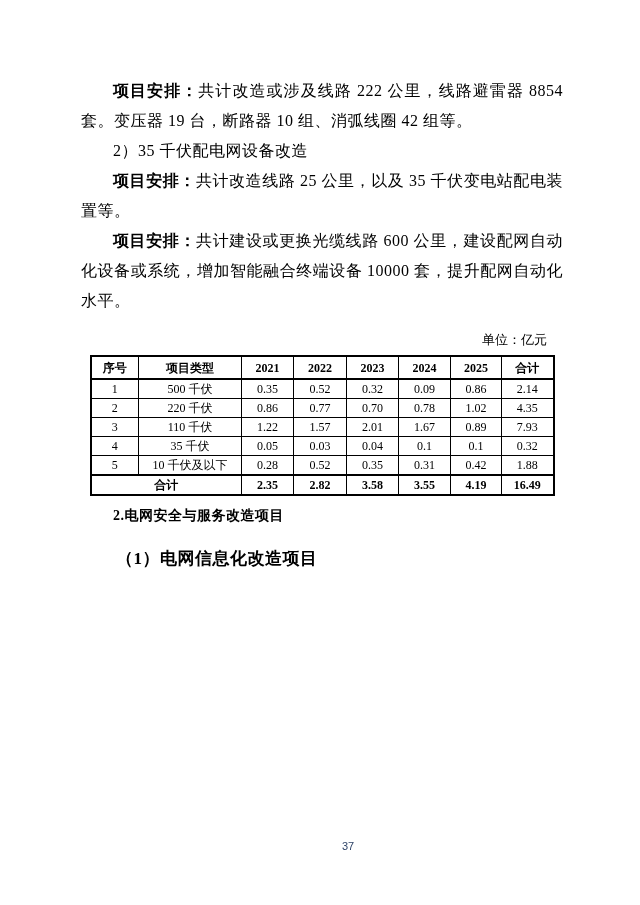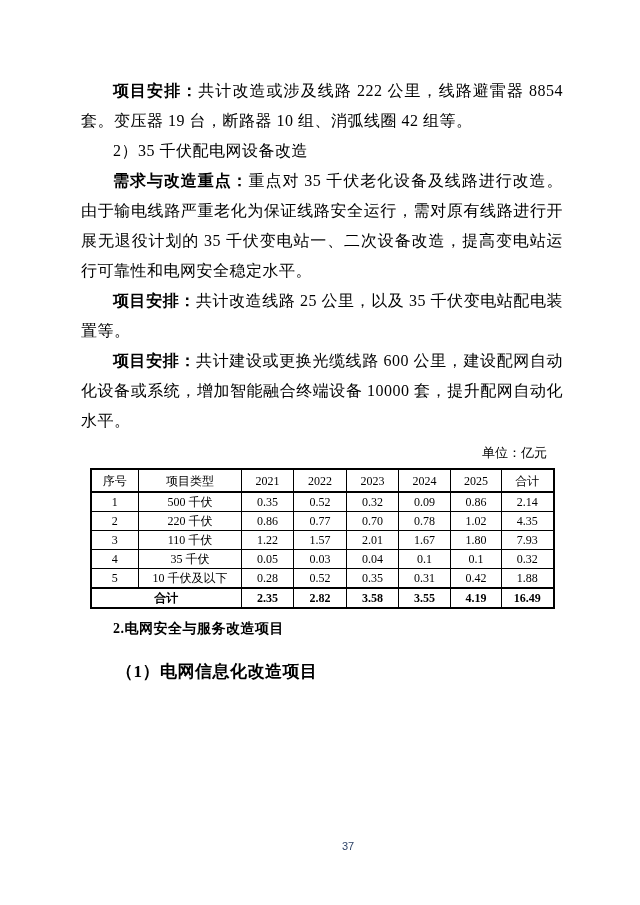--- a/index.html
+++ b/index.html
@@ -14,33 +14,33 @@
     margin: 0; font-size: 16px; line-height: 30px;
     text-align: justify; text-indent: 32px;
     letter-spacing: 0.5px;
   }
   .para b { font-weight: bold; }
   .table-caption {
     margin-top: 15px; font-size: 13px; line-height: 18px;
     text-align: center; text-indent: 0; letter-spacing: 1px;
   }
   .unit-label {
-    margin-top: 8px; font-size: 13px; line-height: 18px;
+    margin-top: 15px; font-size: 13px; line-height: 18px;
     text-align: right; padding-right: 16px; text-indent: 0;
   }
   table.invest {
     margin: 6px auto 0 auto; border-collapse: collapse;
     border: 2px solid #000; table-layout: fixed; width: 463px;
     font-size: 12px;
   }
   table.invest th, table.invest td {
     border: 1px solid #000; text-align: center; vertical-align: middle;
     padding: 0; line-height: 14px; overflow: hidden; white-space: nowrap;
   }
-  table.invest th { height: 21px; font-weight: normal; border-bottom: 2px solid #000; }
+  table.invest th { height: 21px; font-weight: bold; border-bottom: 2px solid #000; }
   table.invest td { height: 18px; font-weight: normal; }
   table.invest tr.total-row td { border-top: 2px solid #000; font-weight: bold; }
   .post-heading-1 {
     margin: 4px 0 0 0; font-size: 14px; line-height: 31px;
     font-weight: bold; text-indent: 32px; letter-spacing: 0.5px;
   }
   .post-heading-2 {
     margin: 12px; font-size: 17px; line-height: 31px;
     font-weight: bold; text-indent: 23px; letter-spacing: 0.5px;
   }
@@ -53,21 +53,20 @@
 </style>
 </head>
 <body>
 
 <div class="content">
 
   <p class="para"><b>项目安排：</b><span>共计改造或涉及线路 222 公里，线路避雷器 8854 套。变压器 19 台，断路器 10 组、消弧线圈 42 组等。</span></p>
 
   <p class="para subheading">2）35 千伏配电网设备改造</p>
 
-  <p class="para"><b>需求与改造重点：</b><span>重点对 35 千伏老化设备及线路进行改造。由于输电线路严重老化为保证线路安全运行，需对原有线路进行开展无退役计划的 35 千伏变电站一、二次设备改造，提高变电站运行可靠性和电网安全稳定水平。</span></p>
 
   <p class="para"><b>项目安排：</b><span>共计改造线路 25 公里，以及 35 千伏变电站配电装置等。</span></p>
 
 
 
   <p class="para"><b>项目安排：</b><span>共计建设或更换光缆线路 600 公里，建设配网自动化设备或系统，增加智能融合终端设备 10000 套，提升配网自动化水平。</span></p>
 
   <div class="unit-label">单位：亿元</div>
 
   <table class="invest">
@@ -112,21 +111,21 @@
       <td>1.02</td>
       <td>4.35</td>
     </tr>
     <tr>
       <td>3</td>
       <td>110 千伏</td>
       <td>1.22</td>
       <td>1.57</td>
       <td>2.01</td>
       <td>1.67</td>
-      <td>1.80</td>
+      <td>0.89</td>
       <td>7.93</td>
     </tr>
     <tr>
       <td>4</td>
       <td>35 千伏</td>
       <td>0.05</td>
       <td>0.03</td>
       <td>0.04</td>
       <td>0.1</td>
       <td>0.1</td>

